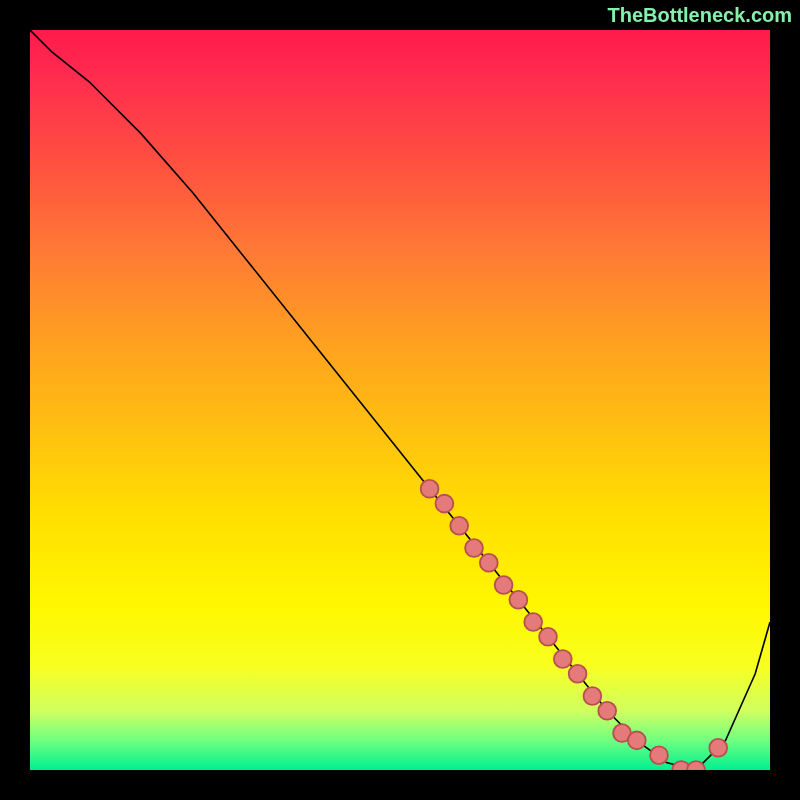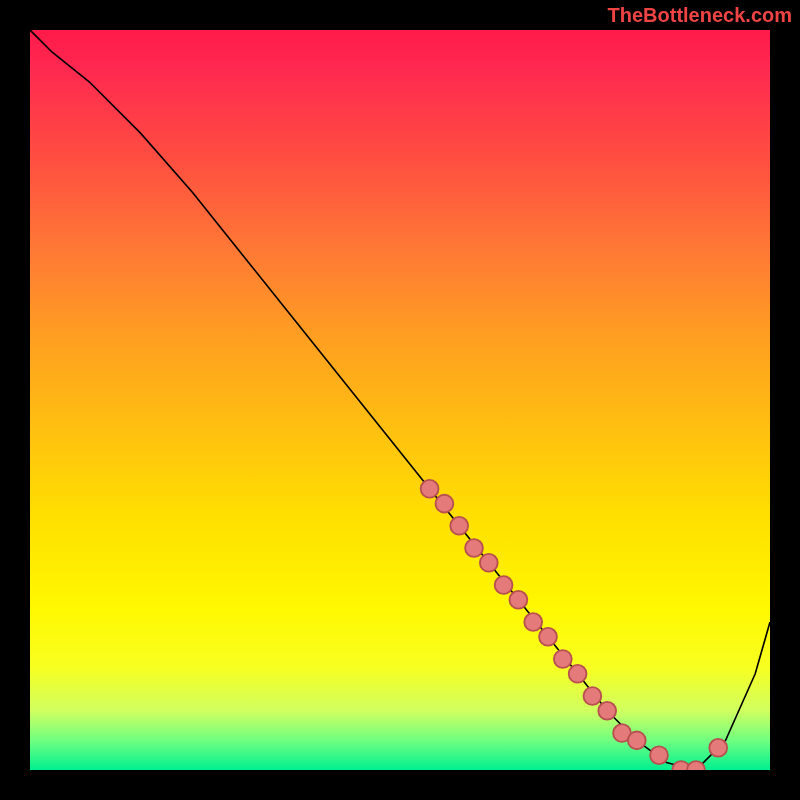--- a/index.html
+++ b/index.html
@@ -13,21 +13,21 @@
   .container {
     width: 800px;
     height: 800px;
     position: relative;
     background: #000;
   }
   .attribution {
     position: absolute;
     top: 4px;
     right: 8px;
-    color: #ef4444;
+    color: #86efac;
     font-size: 20px;
     font-weight: bold;
     z-index: 10;
   }
   .chart-area {
     position: absolute;
     left: 30px;
     top: 30px;
     width: 740px;
     height: 740px;

